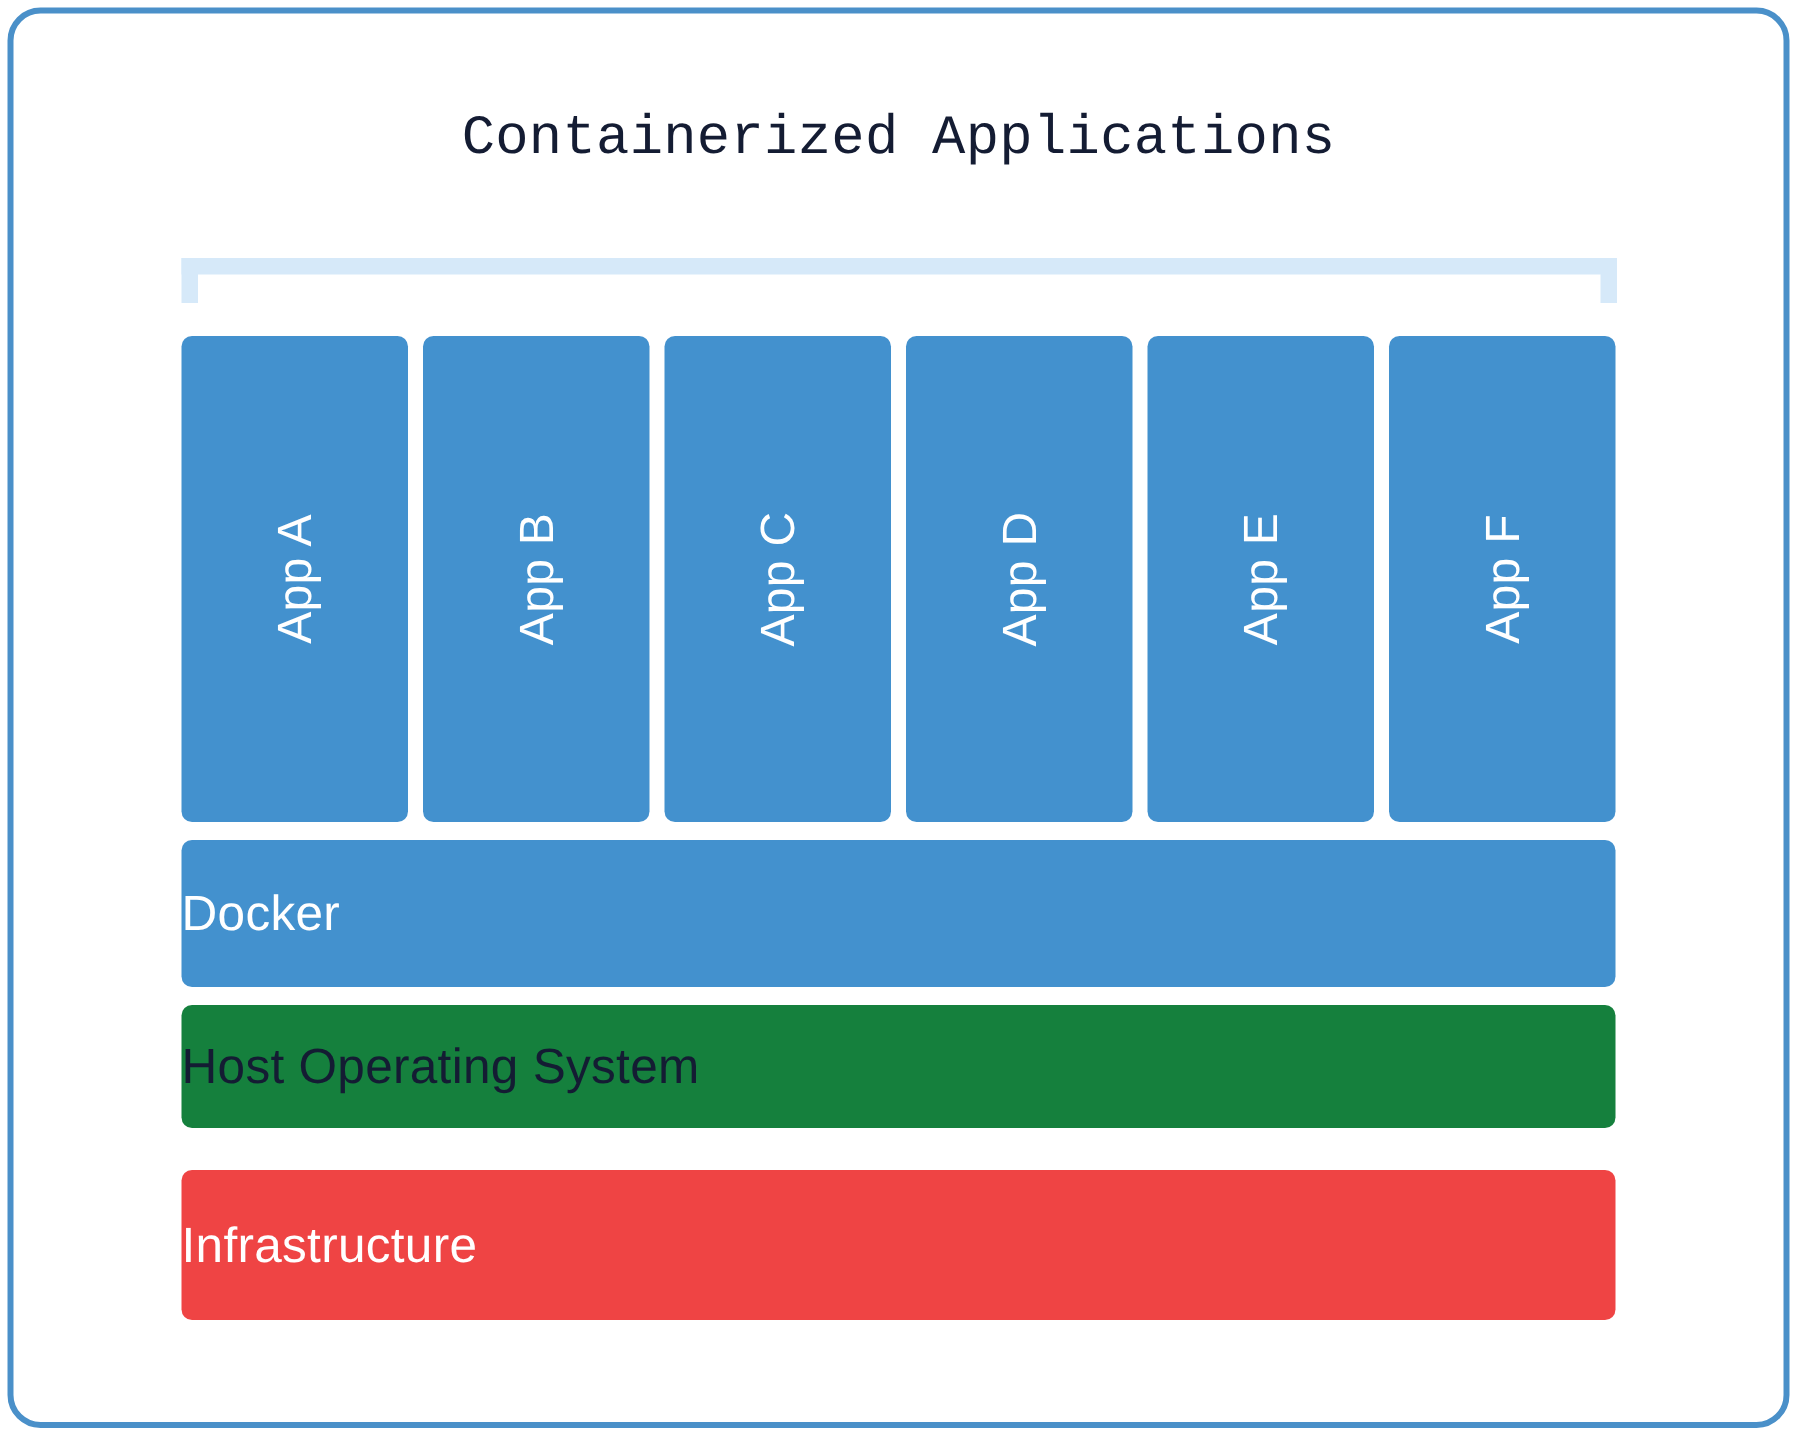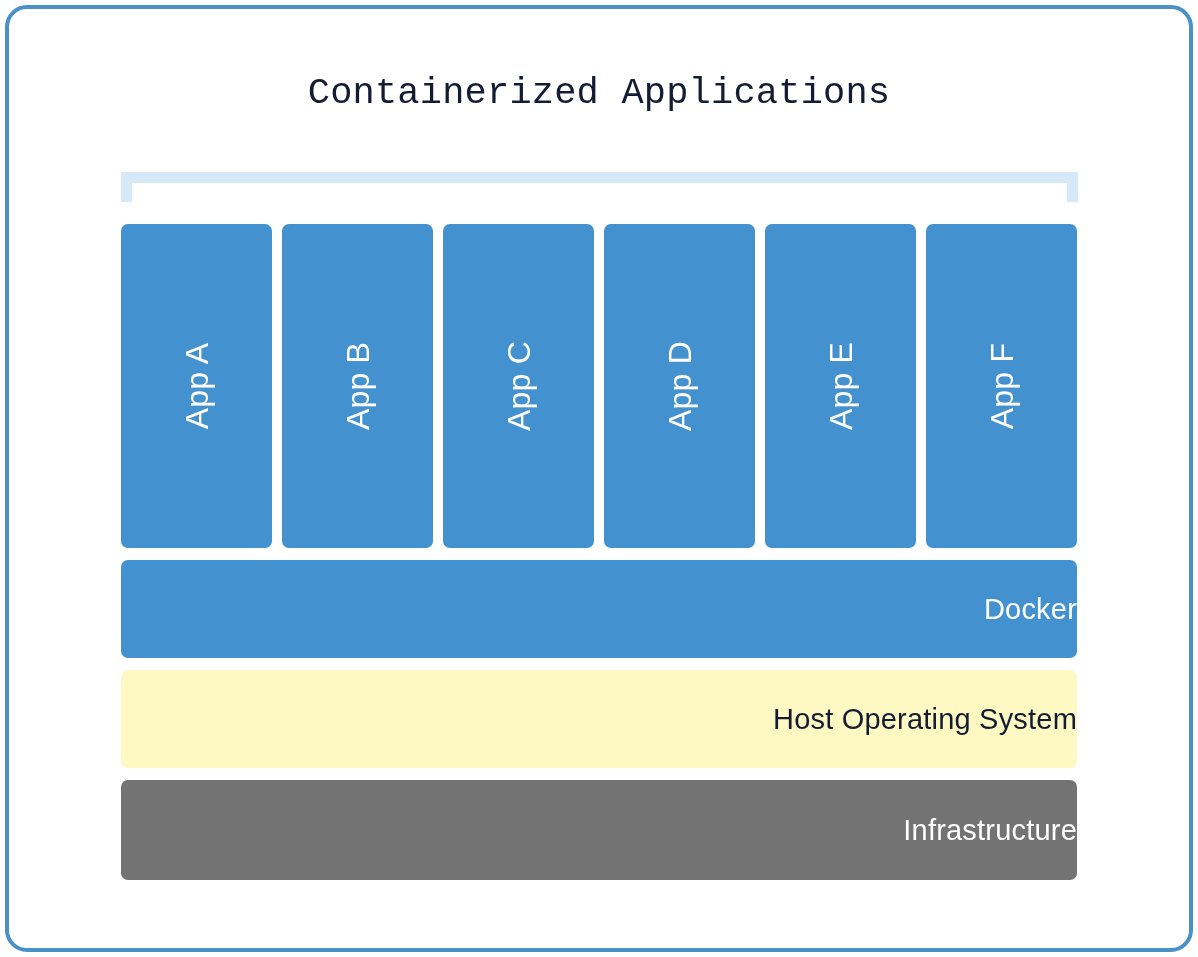--- a/index.html
+++ b/index.html
@@ -94,42 +94,42 @@
   }
 
   
   .layer {
     position: absolute;
     left: 121px;
     width: 956px;
     border-radius: 7px;
     display: flex;
     align-items: center;
-    justify-content: flex-end;
-    font-size: 29px;
+    justify-content: flex-start;
+    font-size: 33px;
     font-weight: 400;
     letter-spacing: 0.2px;
     white-space: nowrap;
   }
   .layer-docker {
     top: 560px;
     height: 98px;
     background: #4391ce;
     color: #ffffff;
   }
   .layer-hostos {
     top: 670px;
-    height: 98px;
-    background: #fef9c3;
+    height: 82px;
+    background: #15803d;
     color: #141c33;
   }
   .layer-infra {
     top: 780px;
     height: 100px;
-    background: #737373;
+    background: #ef4444;
     color: #ffffff;
   }
 </style>
 </head>
 <body>
 
 <div id="canvas">
 
   <div class="card-frame"></div>
 

